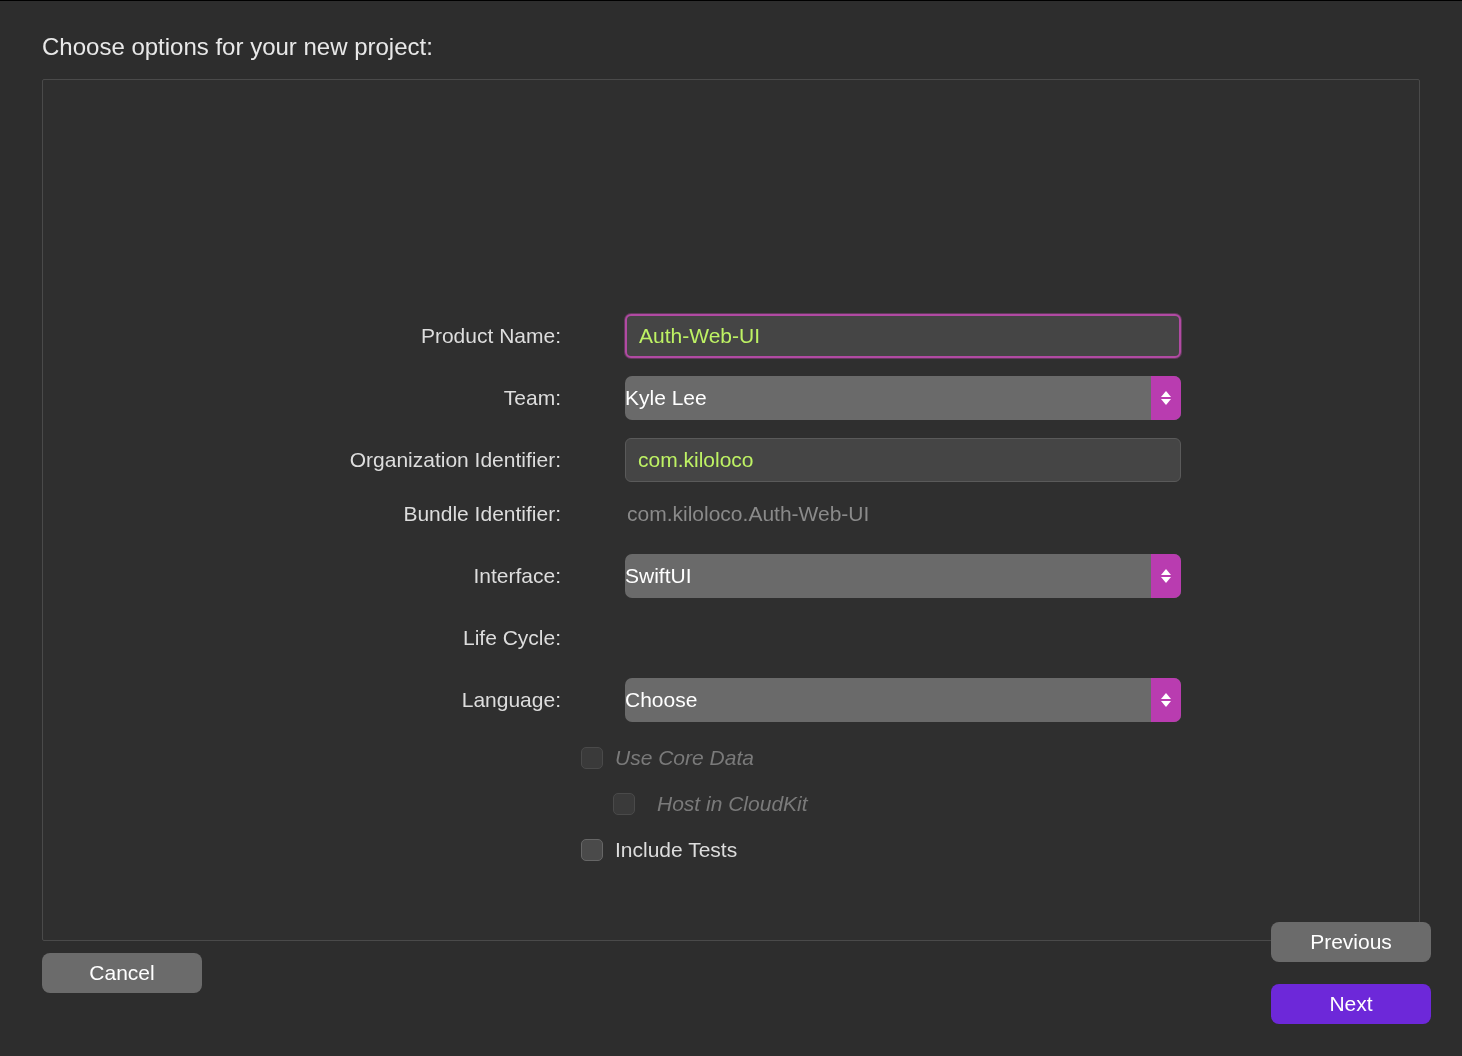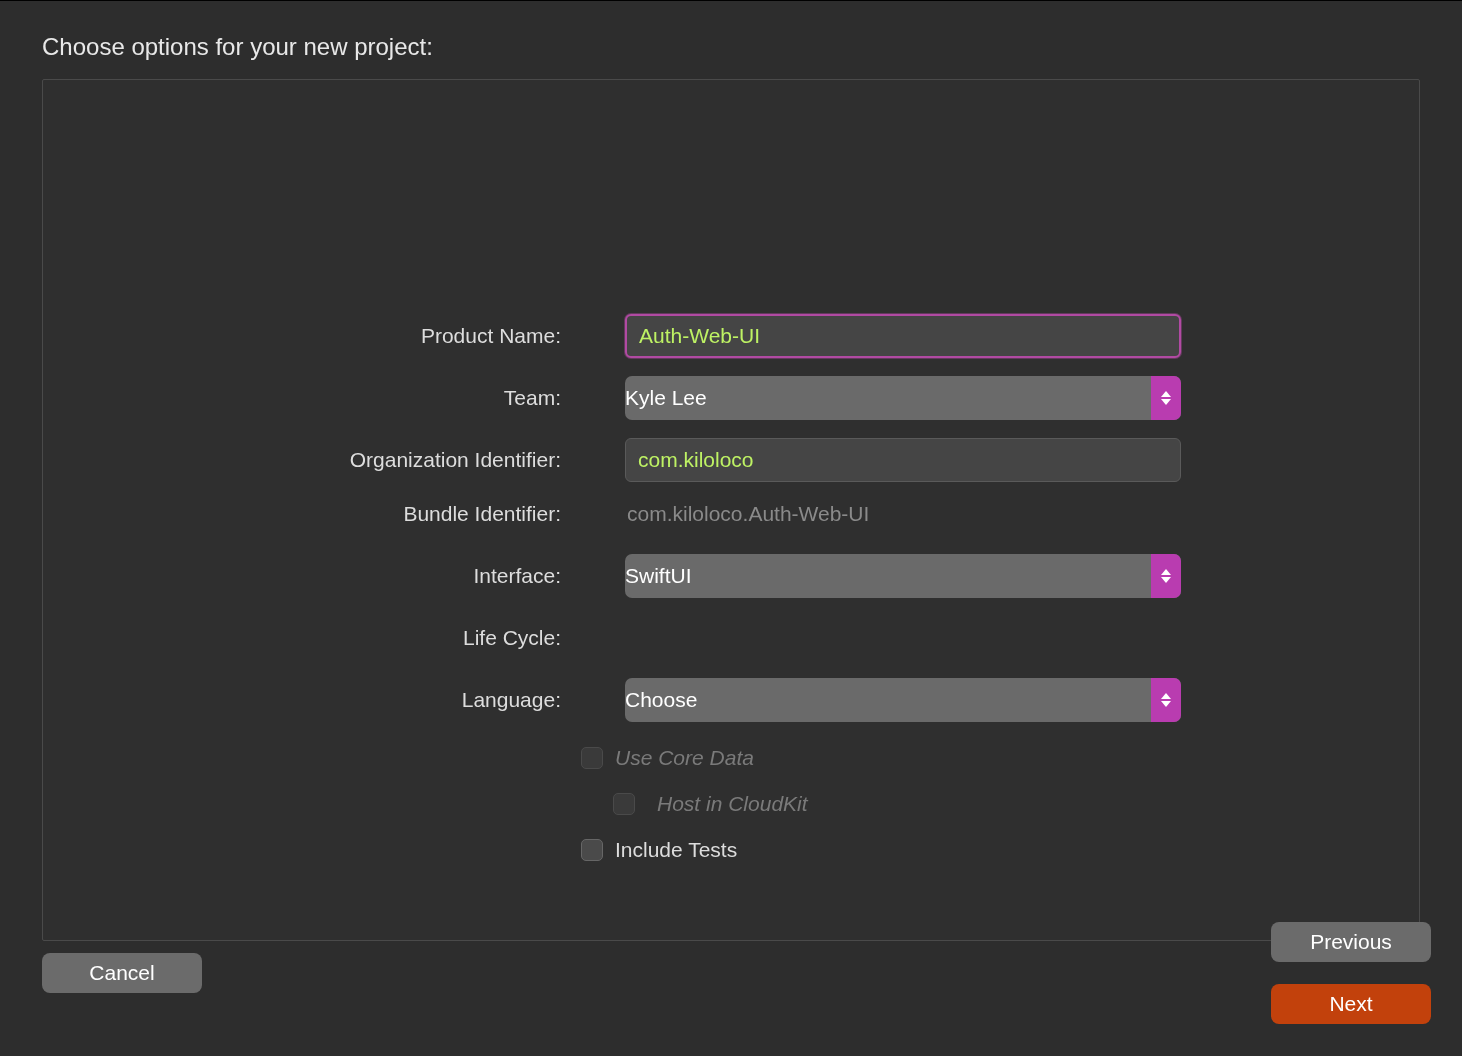--- a/index.html
+++ b/index.html
@@ -171,21 +171,21 @@
     align-items: center;
     justify-content: center;
     cursor: default;
     padding: 0 24px;
   }
   .btn.secondary {
     background: #6b6b6b;
     color: #fff;
   }
   .btn.primary {
-    background: #c2410c;
+    background: #6d28d9;
     color: #fff;
   }
   .right-buttons {
     display: flex;
     gap: 22px;
     flex-direction: column;
   }
   .check-group {
     margin-left: 300px;
     display: flex;

